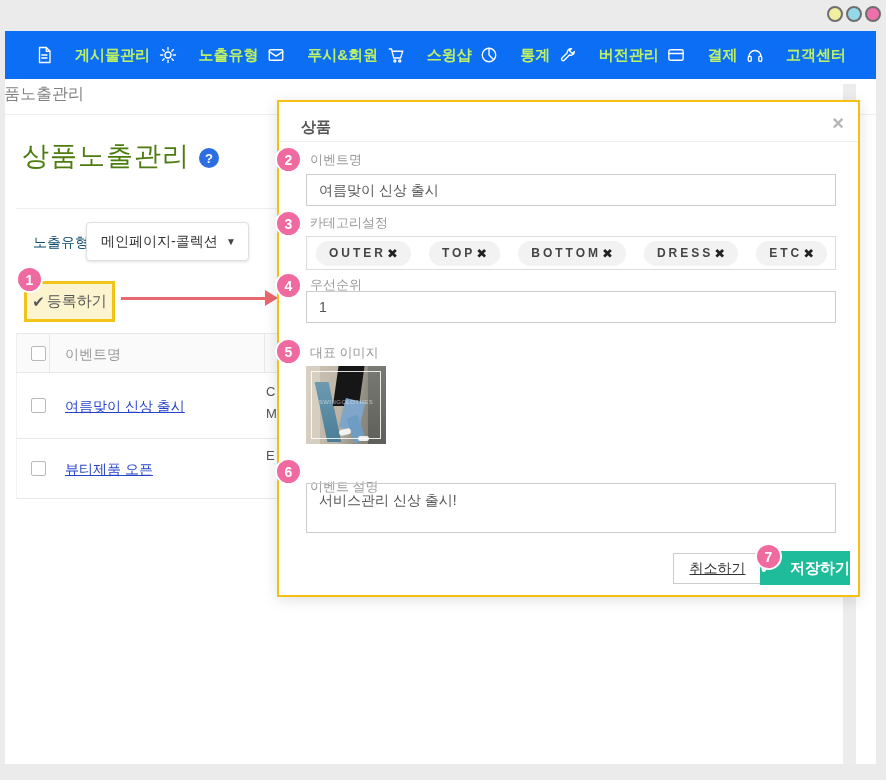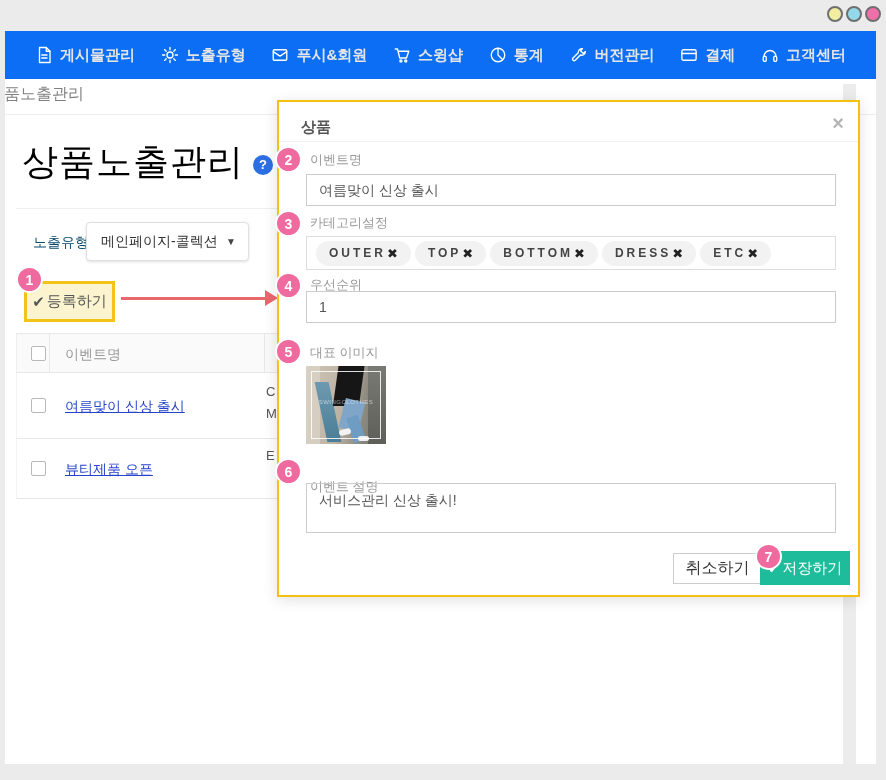--- a/index.html
+++ b/index.html
@@ -9,33 +9,33 @@
 
   
   .dot { position:absolute; top:6px; width:16px; height:16px; border-radius:50%; border:2px solid #6f6f6f; }
   .dot-1 { left:827px; background:#f2eea0; }
   .dot-2 { left:846px; background:#93d9e9; }
   .dot-3 { left:865px; background:#ef6fab; }
 
   
   .nav { position:absolute; left:5px; top:31px; width:871px; height:48px; background:#0b6ef5;
          display:flex; align-items:center; justify-content:space-between; padding:0 30px; }
-  .nav-item { display:flex; align-items:center; gap:7px; color:#e5e5e5; font-size:15px; font-weight:bold; cursor:default; white-space:nowrap; }
+  .nav-item { display:flex; align-items:center; gap:22px; color:#bef264; font-size:15px; font-weight:bold; cursor:default; white-space:nowrap; }
   .nav-item svg { width:18px; height:18px; display:block; }
 
   
   .card { position:absolute; left:5px; top:79px; width:871px; height:685px; background:#fff; }
   .scroll-strip { position:absolute; left:843px; top:84px; width:13px; height:680px; background:#ececec; z-index:2; }
   .divider-1 { position:absolute; left:5px; top:114px; width:871px; height:1px; background:#eeeeee; z-index:1; }
   .divider-2 { position:absolute; left:16px; top:208px; width:827px; height:1px; background:#eeeeee; z-index:1; }
 
   .breadcrumb { position:absolute; left:4px; top:84px; font-size:16px; color:#808080; z-index:1; }
 
   .title-row { position:absolute; left:22px; top:138px; display:flex; align-items:center; gap:9px; z-index:1; }
-  .page-title { font-size:36px; color:#000000; letter-spacing:1px; }
+  .page-title { font-size:27px; color:#4d7c0f; letter-spacing:1px; }
   .help-icon { width:20px; height:20px; border-radius:50%; background:#2d6fe3; color:#fff; font-size:13px;
                font-weight:bold; display:flex; align-items:center; justify-content:center; margin-top:4px; }
 
   .filter-label { position:absolute; left:33px; top:234px; font-size:14px; color:#0c4a6e; z-index:1; }
   .filter-select { position:absolute; left:86px; top:222px; width:163px; height:39px; background:#fff;
                    border:1px solid #e0e0e0; border-radius:4px; box-shadow:0 1px 3px rgba(0,0,0,0.12);
                    font-size:14px; color:#333; line-height:37px; padding-left:14px; z-index:1; cursor:pointer; }
   .filter-caret { position:absolute; right:12px; top:0; font-size:10px; color:#444; }
 
   
@@ -90,32 +90,32 @@
   .label-event-name { top:49px; }
   .label-category { top:112px; }
   .label-priority { top:174px; }
   .label-image { top:242px; }
   .label-desc { top:376px; }
   .text-input { position:absolute; left:27px; width:530px; height:32px; border:1px solid #ccc;
                 font-size:14px; color:#555; line-height:30px; padding:0 12px; background:#fff; }
   .input-event-name { top:72px; }
   .input-priority { top:189px; }
   .tags-box { position:absolute; left:27px; top:134px; width:530px; height:34px; border:1px solid #ddd;
-              display:flex; align-items:center; gap:4px; padding:0 9px; }
+              display:flex; align-items:center; gap:18px; padding:0 9px; }
   .tag-pill { background:#f2f2f2; border-radius:15px; padding:5px 13px; font-size:12px; font-weight:bold;
               letter-spacing:3px; color:#444; display:flex; align-items:center; white-space:nowrap; cursor:default; }
   .tag-x { font-size:13px; color:#222; margin-left:1px; letter-spacing:0; cursor:pointer; }
   .desc-box { position:absolute; left:27px; top:381px; width:530px; height:50px; border:1px solid #ccc;
               font-size:14px; color:#555; padding:8px 12px; }
   .cancel-button { position:absolute; left:394px; top:451px; width:89px; height:31px; background:#fff;
-                   border:1px solid #ccc; color:#333; font-size:16px; display:flex; align-items:center;
-                   justify-content:center; cursor:pointer; }
+                   border:1px solid #ccc; color:#333; font-size:14px; display:flex; align-items:center;
+                   justify-content:center; cursor:pointer;text-decoration:underline; }
   .save-button { position:absolute; left:481px; top:449px; width:90px; height:34px; background:#1fbc9c;
-                 border:none; color:#fff; font-size:15px; font-weight:normal; display:flex; align-items:center;
-                 justify-content:center; gap:2px; cursor:pointer; }
+                 border:none; color:#fff; font-size:15px; font-weight:bold; display:flex; align-items:center;
+                 justify-content:space-between; gap:2px; cursor:pointer; }
 
   
   .thumb { position:absolute; left:27px; top:264px; width:80px; height:78px; overflow:hidden; cursor:pointer;
            background:linear-gradient(100deg,#cfc6b8 0%,#bdb3a4 45%,#8d8a80 70%,#6e6e68 100%); }
   .thumb div { position:absolute; }
   .th-wall { left:0; top:0; width:14px; height:100%; background:#d9d2c6; opacity:.8; }
   .th-dark { right:0; top:0; width:18px; height:100%; background:linear-gradient(#7a7a74,#5f5f5a); }
   .th-body { left:30px; top:-4px; width:26px; height:44px; background:#161616; transform:skewX(-8deg); }
   .th-drape { left:15px; top:16px; width:14px; height:60px; background:linear-gradient(#6d9ab0,#4a7d97); transform:skewX(12deg); }
   .th-jean1 { left:36px; top:34px; width:20px; height:30px; background:#7fa6c9; transform:rotate(14deg); }

